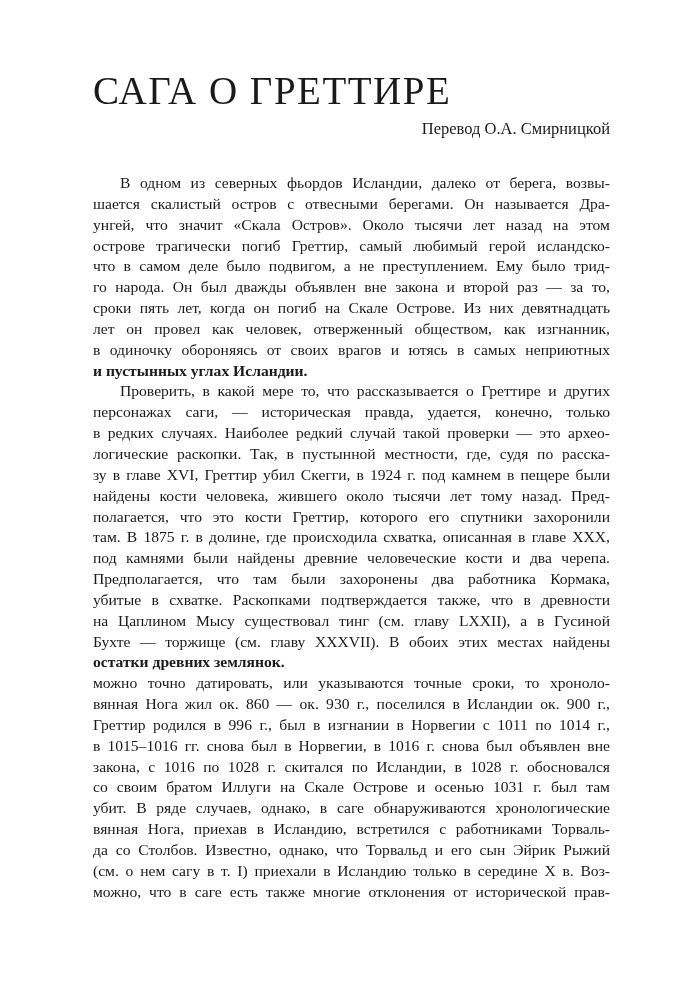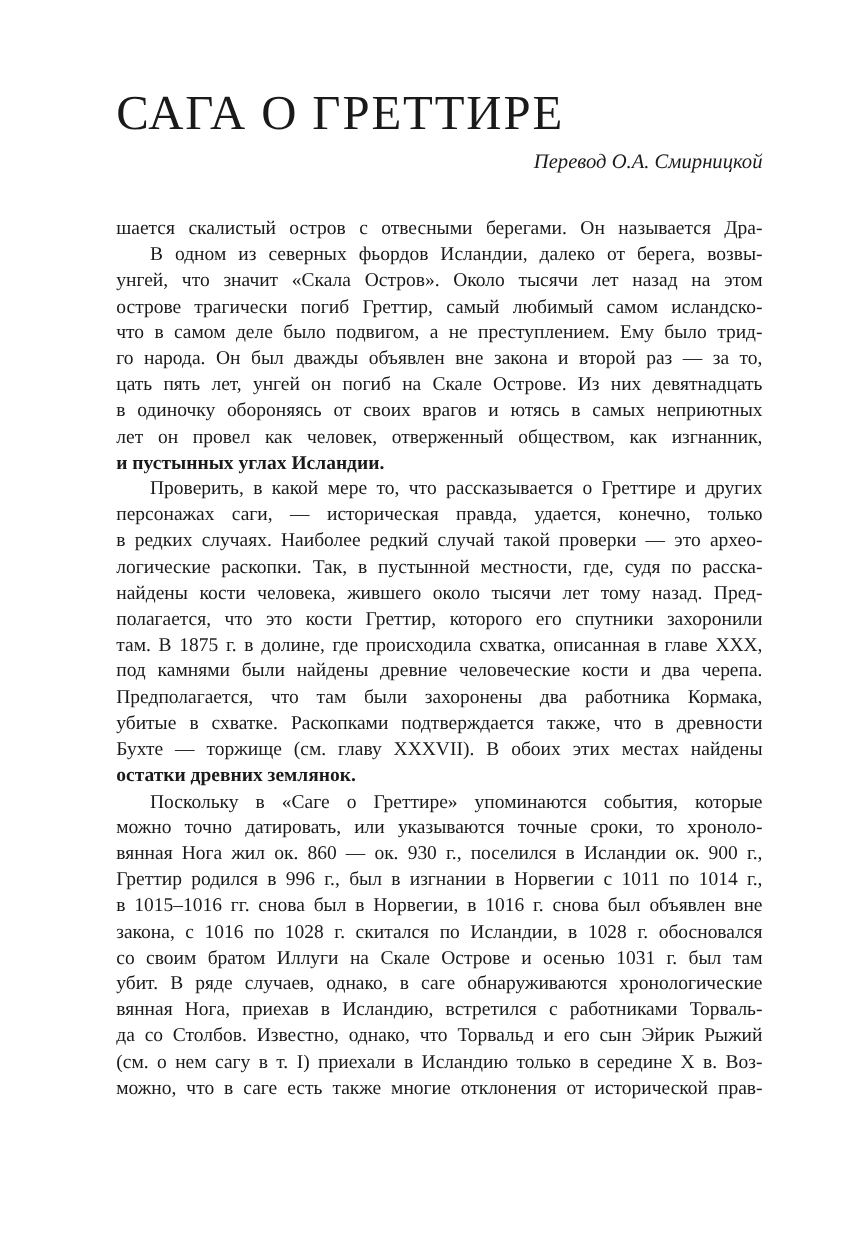--- a/index.html
+++ b/index.html
@@ -31,21 +31,20 @@
     letter-spacing: 1.5px;
     line-height: 42px;
     white-space: nowrap;
     color: #1a1a1a;
     text-align: center;
   }
   .translator {
     position: absolute;
     right: 0;
     top: 118px;
-    font-style: italic;
     font-size: 16.5px;
     line-height: 22px;
     white-space: nowrap;
     color: #1a1a1a;
   }
   .body-text {
     position: absolute;
     left: 0;
     top: 173px;
     width: 517px;
@@ -70,47 +69,48 @@
 </style>
 </head>
 <body>
 
 <div class="page">
   <h1 class="title">САГА О ГРЕТТИРЕ</h1>
   <div class="translator">Перевод О.А. Смирницкой</div>
 
   <div class="body-text">
     <div class="para">
+      <span class="line first">В одном из северных фьордов Исландии, далеко от берега, возвы-</span>
       <span class="line">шается скалистый остров с отвесными берегами. Он называется Дра-</span>
-      <span class="line first">В одном из северных фьордов Исландии, далеко от берега, возвы-</span>
       <span class="line">унгей, что значит «Скала Остров». Около тысячи лет назад на этом</span>
-      <span class="line">острове трагически погиб Греттир, самый любимый самом исландско-</span>
+      <span class="line">острове трагически погиб Греттир, самый любимый герой исландско-</span>
       <span class="line">что в самом деле было подвигом, а не преступлением. Ему было трид-</span>
       <span class="line">го народа. Он был дважды объявлен вне закона и второй раз — за то,</span>
-      <span class="line">цать пять лет, унгей он погиб на Скале Острове. Из них девятнадцать</span>
+      <span class="line">сроки пять лет, когда он погиб на Скале Острове. Из них девятнадцать</span>
+      <span class="line">лет он провел как человек, отверженный обществом, как изгнанник,</span>
       <span class="line">в одиночку обороняясь от своих врагов и ютясь в самых неприютных</span>
-      <span class="line">лет он провел как человек, отверженный обществом, как изгнанник,</span>
       <span class="line last">и пустынных углах Исландии.</span>
     </div>
     <div class="para">
       <span class="line first">Проверить, в какой мере то, что рассказывается о Греттире и других</span>
       <span class="line">персонажах саги, — историческая правда, удается, конечно, только</span>
       <span class="line">в редких случаях. Наиболее редкий случай такой проверки — это архео-</span>
       <span class="line">логические раскопки. Так, в пустынной местности, где, судя по расска-</span>
+      <span class="line">зу в главе XVI, Греттир убил Скегги, в 1924 г. под камнем в пещере были</span>
       <span class="line">найдены кости человека, жившего около тысячи лет тому назад. Пред-</span>
       <span class="line">полагается, что это кости Греттир, которого его спутники захоронили</span>
       <span class="line">там. В 1875 г. в долине, где происходила схватка, описанная в главе XXX,</span>
       <span class="line">под камнями были найдены древние человеческие кости и два черепа.</span>
       <span class="line">Предполагается, что там были захоронены два работника Кормака,</span>
       <span class="line">убитые в схватке. Раскопками подтверждается также, что в древности</span>
+      <span class="line">на Цаплином Мысу существовал тинг (см. главу LXXII), а в Гусиной</span>
       <span class="line">Бухте — торжище (см. главу XXXVII). В обоих этих местах найдены</span>
       <span class="line last">остатки древних землянок.</span>
     </div>
     <div class="para">
-      <span class="line first">Поскольку в «Саге о Греттире» упоминаются события, которые</span>
       <span class="line">можно точно датировать, или указываются точные сроки, то хроноло-</span>
       <span class="line">вянная Нога жил ок. 860 — ок. 930 г., поселился в Исландии ок. 900 г.,</span>
       <span class="line">Греттир родился в 996 г., был в изгнании в Норвегии с 1011 по 1014 г.,</span>
       <span class="line">в 1015–1016 гг. снова был в Норвегии, в 1016 г. снова был объявлен вне</span>
       <span class="line">закона, с 1016 по 1028 г. скитался по Исландии, в 1028 г. обосновался</span>
       <span class="line">со своим братом Иллуги на Скале Острове и осенью 1031 г. был там</span>
       <span class="line">убит. В ряде случаев, однако, в саге обнаруживаются хронологические</span>
       <span class="line">вянная Нога, приехав в Исландию, встретился с работниками Торваль-</span>
       <span class="line">да со Столбов. Известно, однако, что Торвальд и его сын Эйрик Рыжий</span>
       <span class="line">(см. о нем сагу в т. I) приехали в Исландию только в середине X в. Воз-</span>

